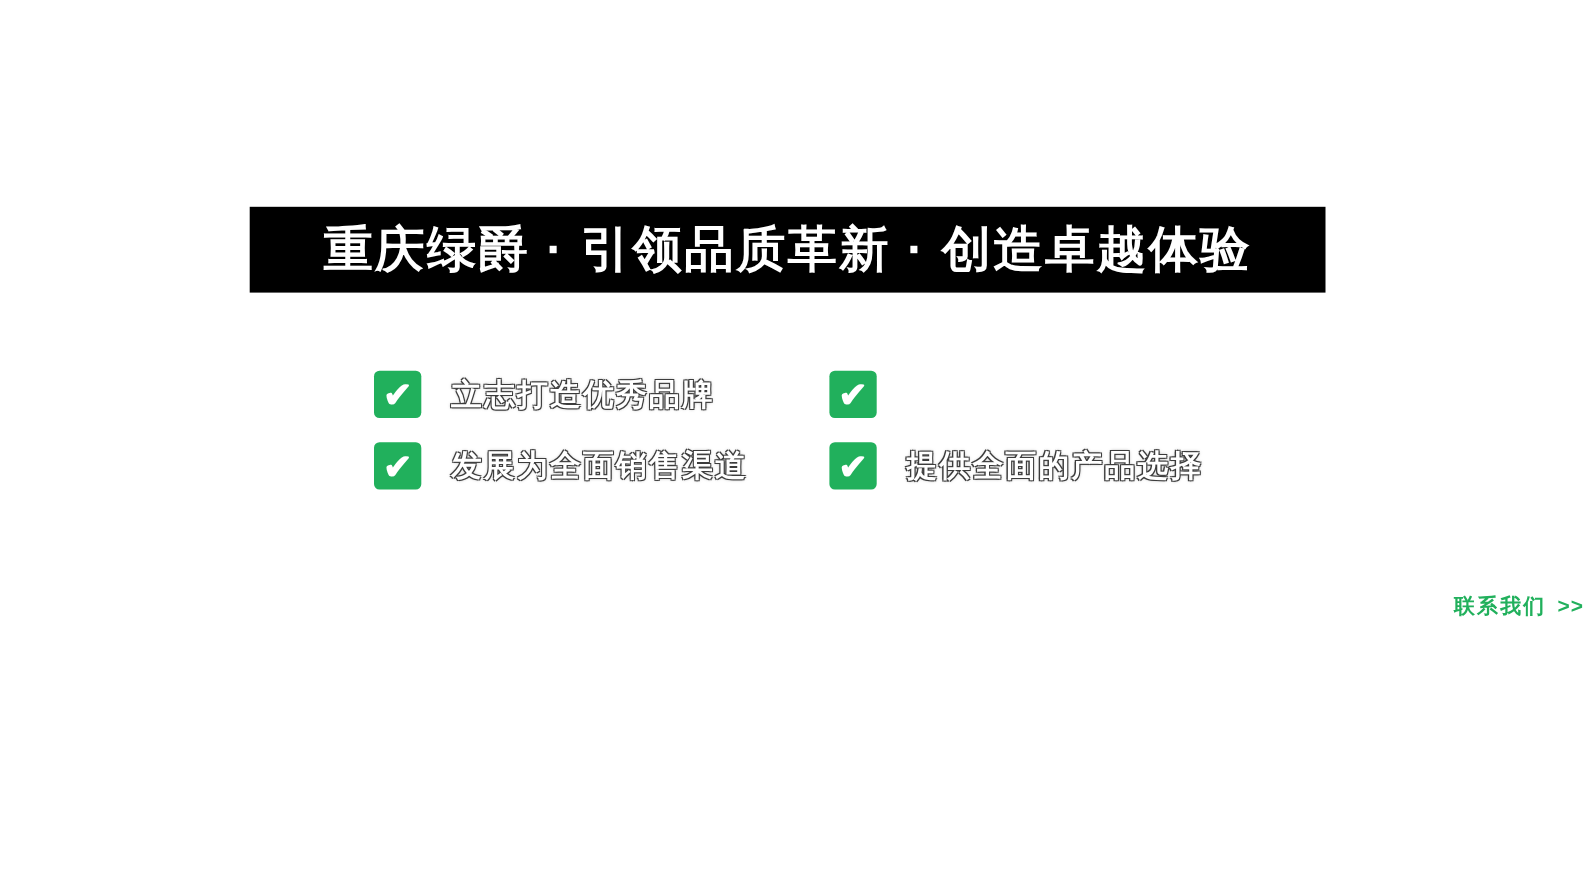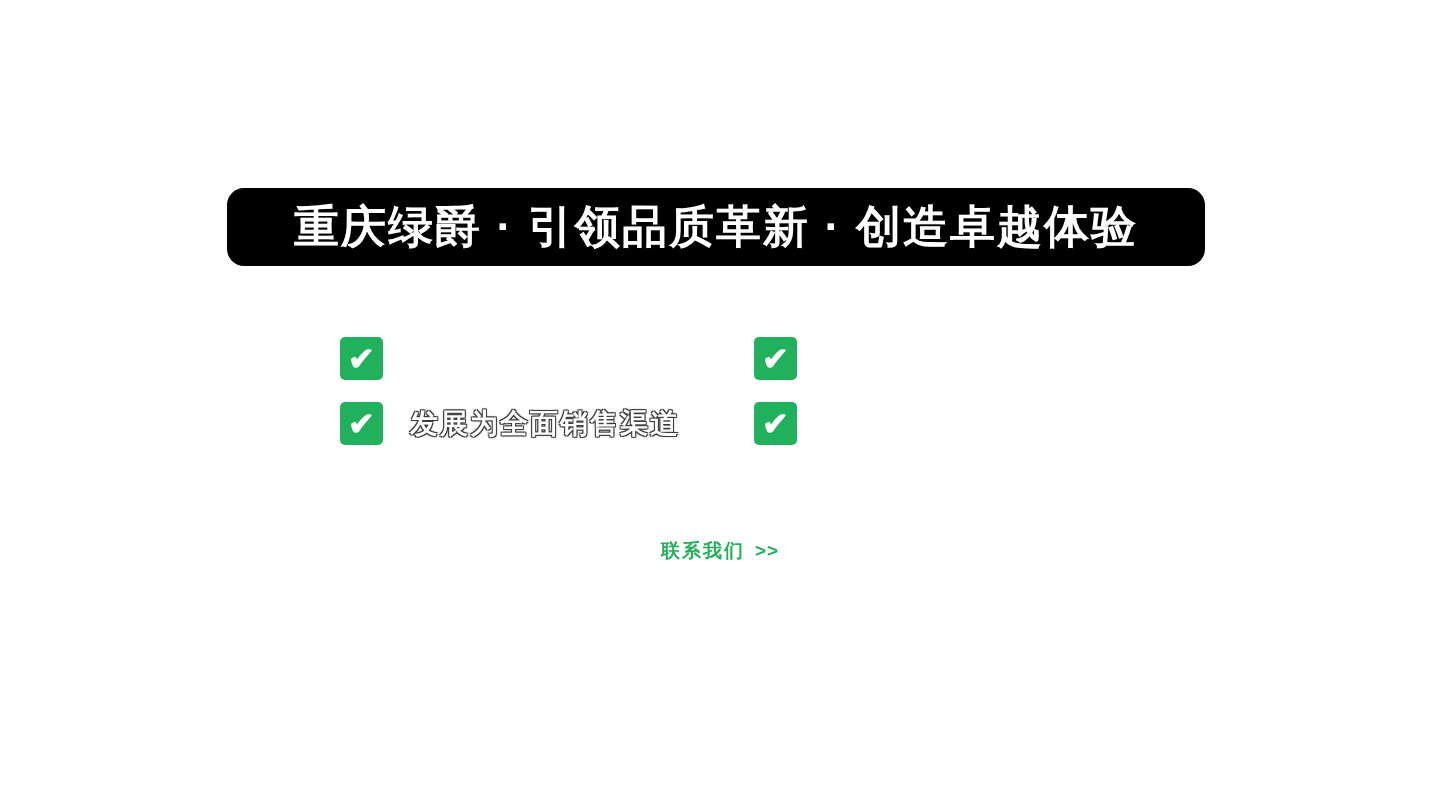--- a/index.html
+++ b/index.html
@@ -1,15 +1,15 @@
 <!DOCTYPE html>
 <html style="--green: #21b05c; --banner_bg: #000000; --banner_text: #ffffff;"><head>
 <meta charset="utf-8">
 <style>
-  * { margin:0; padding:0; box-sizing:border-box;border-radius:17px; }
+  * { margin:0; padding:0; box-sizing:border-box; }
   html, body {
     width:1440px; height:800px;
     background:#ffffff;
     font-family:"Liberation Sans", sans-serif;
     overflow:hidden;
   }
   .stage { position:relative; width:1440px; height:800px; background:#ffffff; }
 
   .banner {
     position:absolute; left:227px; top:188px;
@@ -43,50 +43,52 @@
     text-shadow:
       -1px -1px 0 #3c3c3c,
        1px -1px 0 #3c3c3c,
       -1px  1px 0 #3c3c3c,
        1px  1px 0 #3c3c3c,
        0 0 3px rgba(0,0,0,0.55);
   }
 
   .contact {
     position:absolute; top:538px; left:0;
-    width:1440px; text-align:center;
+    width:1440px; text-align:right;
     color:var(--green, #21b05c);
     font-size:19px; font-weight:bold; letter-spacing:2px;
     text-decoration:none; cursor:pointer;
   }
   .contact-arrow { margin-left:10px; letter-spacing:1px; }
 </style>
 </head>
 <body>
 
 <div class="stage">
 
   <div class="banner">
     <span class="banner-title">重庆绿爵 · 引领品质革新 · 创造卓越体验</span>
   </div>
 
   <div class="feature f1">
     <span class="check">✔</span>
+    <span class="feature-label">立志打造优秀品牌</span>
   </div>
 
   <div class="feature f2">
     <span class="check">✔</span>
   </div>
 
   <div class="feature f3">
     <span class="check">✔</span>
     <span class="feature-label">发展为全面销售渠道</span>
   </div>
 
   <div class="feature f4">
     <span class="check">✔</span>
+    <span class="feature-label">提供全面的产品选择</span>
   </div>
 
   <a class="contact">
     <span>联系我们</span><span class="contact-arrow">&gt;&gt;</span>
   </a>
 
 </div>
 
 </body></html>

